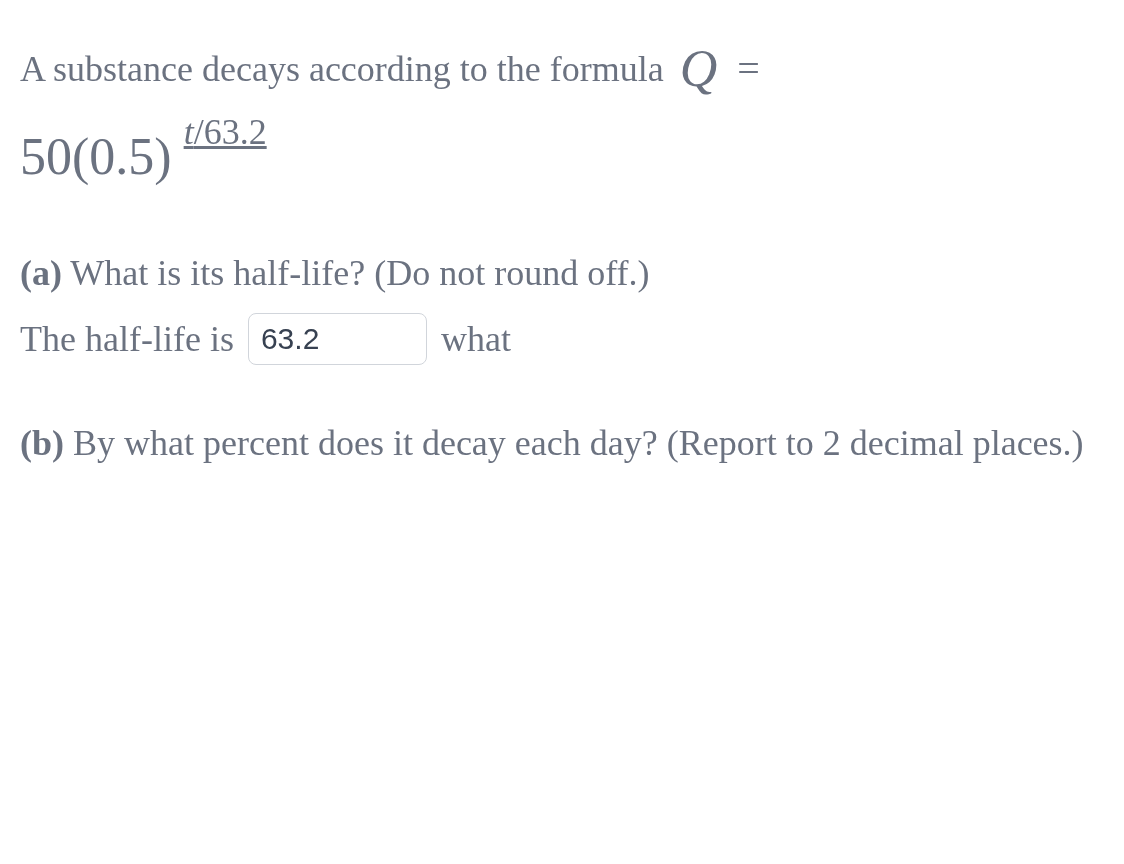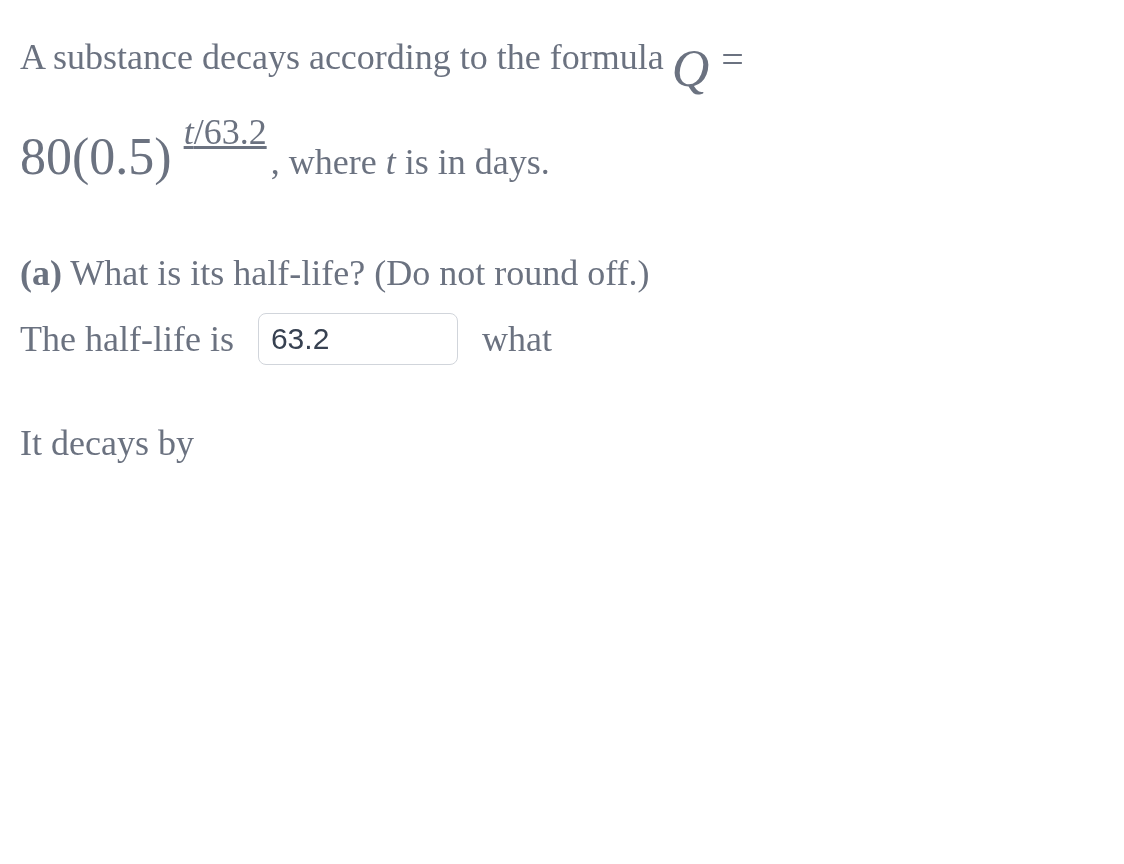--- a/index.html
+++ b/index.html
@@ -14,23 +14,24 @@
       padding: 30px 20px;
       width: 1124px;
       height: 864px;
       line-height: 1.5;
     }
     .problem-statement {
       margin-bottom: 50px;
     }
     .formula-line1 {
       display: flex;
-      align-items: flex-start;
+      align-items: center;
       flex-wrap: wrap;
       margin-bottom: 10px;
+      gap: 8px;
     }
     .formula-q {
       font-style: italic;
       font-size: 52px;
       margin-left: 8px;
     }
     .formula-eq {
       font-size: 40px;
       margin-left: 12px;
     }
@@ -67,30 +68,30 @@
     .part {
       margin-bottom: 50px;
     }
     .part-label {
       font-weight: bold;
     }
     .answer-line {
       display: flex;
       align-items: center;
       flex-wrap: wrap;
-      gap: 24px;
+      gap: 14px;
       margin-top: 12px;
     }
     .answer-input {
       font-family: Arial, Helvetica, sans-serif;
       font-size: 30px;
       padding: 8px 12px;
       border: 1px solid #d1d5db;
       border-radius: 8px;
-      width: 200px;
+      width: 179px;
       color: #374151;
       background: #fff;
     }
     .answer-input::placeholder {
       color: #9ca3af;
     }
     .question-text {
       margin-bottom: 8px;
       margin-top: 44px;
     }
@@ -98,34 +99,35 @@
 </head>
 <body>
 
 <div class="problem-statement">
   <div class="formula-line1">
     <span>A substance decays according to the formula </span>
     <span class="formula-q">Q</span>
     <span class="formula-eq">=</span>
   </div>
   <div class="formula-line2">
-    <span class="formula-main">80(0.5)</span>
+    <span class="formula-main">50(0.5)</span>
       <span class="formula-exp"><span class="t">t</span><span class="rest">/63.2</span></span>
-    <span class="after-formula"><span>, where </span><span class="italic-t">t</span><span> is in days.</span></span>
   </div>
 </div>
 
 <div class="part">
   <div class="question-text">
     <span class="part-label">(a)</span><span> What is its half-life? (Do not round off.)</span>
   </div>
   <div class="answer-line">
     <span>The half-life is</span>
     <input type="text" class="answer-input" value="63.2" style="">
     <span>what</span>
   </div>
 </div>
 
 <div class="part">
+  <div class="question-text">
+    <span class="part-label">(b)</span><span> By what percent does it decay each day? (Report to 2 decimal places.)</span>
+  </div>
   <div class="answer-line">
-    <span>It decays by</span>
   </div>
 </div>
 
 </body></html>

